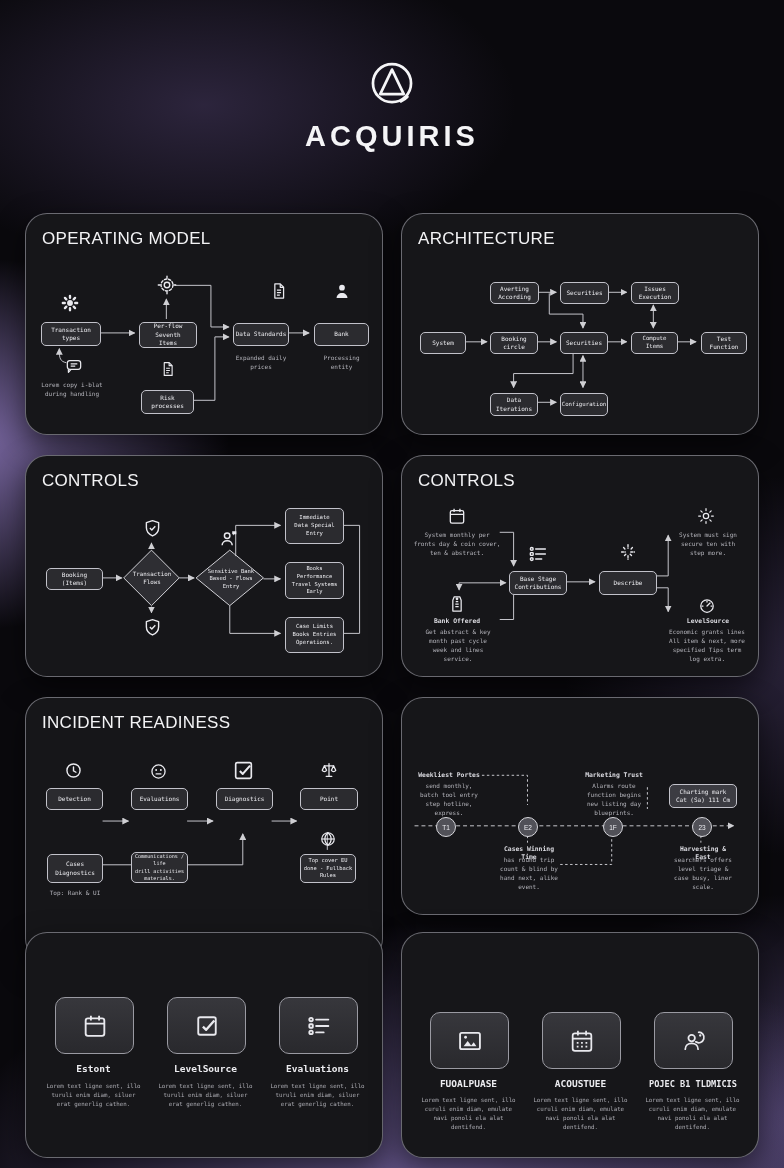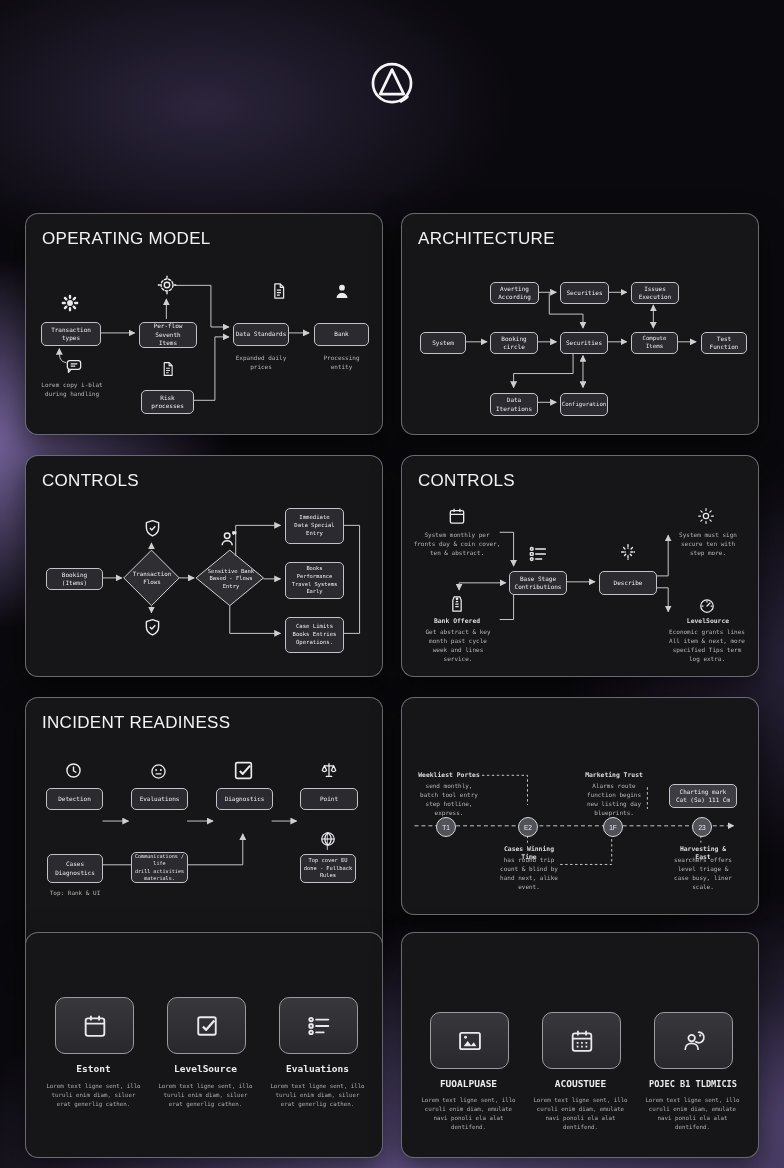--- a/index.html
+++ b/index.html
@@ -10,21 +10,21 @@
       radial-gradient(420px 300px at -4% 38%, rgba(141,120,188,.85), transparent 62%),
       radial-gradient(520px 270px at 26% 9%, rgba(86,70,118,.45), transparent 60%),
       radial-gradient(760px 430px at 55% 103%, rgba(132,112,182,.8), transparent 65%),
       radial-gradient(420px 320px at 104% 57%, rgba(92,76,128,.4), transparent 60%),
       radial-gradient(500px 380px at 102% 96%, rgba(120,100,168,.5), transparent 60%),
       #0a090d;
   }
   .logo-wrap{position:absolute;left:0;right:0;top:56px;text-align:center;color:#f5f5f7;}
   .brand{font-weight:700;font-size:29px;letter-spacing:4px;margin-top:2px;color:#f5f5f7;}
   .panel{position:absolute;background:#161619;border:1px solid rgba(225,225,235,.42);
-         border-radius:13px;box-shadow:0 10px 28px rgba(0,0,0,.5);box-sizing:border-box;padding-left:43px;}
+         border-radius:22px;box-shadow:0 10px 28px rgba(0,0,0,.5);box-sizing:border-box;padding-left:43px;}
   .ptitle{position:absolute;left:16px;top:14px;margin:0;font-weight:500;font-size:17px;
           letter-spacing:.3px;color:#f3f3f5;white-space:pre-line;line-height:1.25;}
   .wires{position:absolute;left:0;top:0;width:100%;height:100%;overflow:visible;}
   .wires path,.wires line{stroke:#c6c6cc;stroke-width:1;fill:none;}
   .nbox{position:absolute;display:flex;align-items:center;justify-content:center;text-align:center;
         background:#2b2b2f;border:1px solid #c2c2ca;border-radius:5px;color:#ececf0;
         font-family:"DejaVu Sans Mono",monospace;font-size:6px;line-height:1.4;
         white-space:pre-line;padding:1px;box-sizing:border-box;}
   .dlabel{position:absolute;display:flex;align-items:center;justify-content:center;text-align:center;
         color:#ececf0;font-family:"DejaVu Sans Mono",monospace;font-size:5.8px;line-height:1.35;
@@ -195,20 +195,21 @@
 </svg>
 
 <header class="logo-wrap">
   <svg width="58" height="58" viewBox="0 0 64 64" class="" style="color:#f5f5f7">
     <g stroke="currentColor" fill="none" stroke-width="3" stroke-linejoin="round" stroke-linecap="round">
       <circle cx="32" cy="30" r="21"></circle>
       <path d="M32 15L45 42H19z"></path>
       <path d="M49 45a23 23 0 0 1-7 5"></path>
     </g>
   </svg>
+  <div class="brand">ACQUIRIS</div>
 </header>
 
 <section class="panel" style="left:25px;top:213px;width:358px;height:222px">
   <svg class="wires" viewBox="0 0 358 222">
     <path d="M75 120H109" marker-end="url(#arw)"></path>
     <path d="M141 106V86" marker-end="url(#arw)"></path>
     <path d="M150 72H186V114H204" marker-end="url(#arw)"></path>
     <path d="M168 188H190V124H204" marker-end="url(#arw)"></path>
     <path d="M263 120H285" marker-end="url(#arw)"></path>
     <path d="M40 150C34 149 33 145 33 139L33 136" marker-end="url(#arw)"></path>

